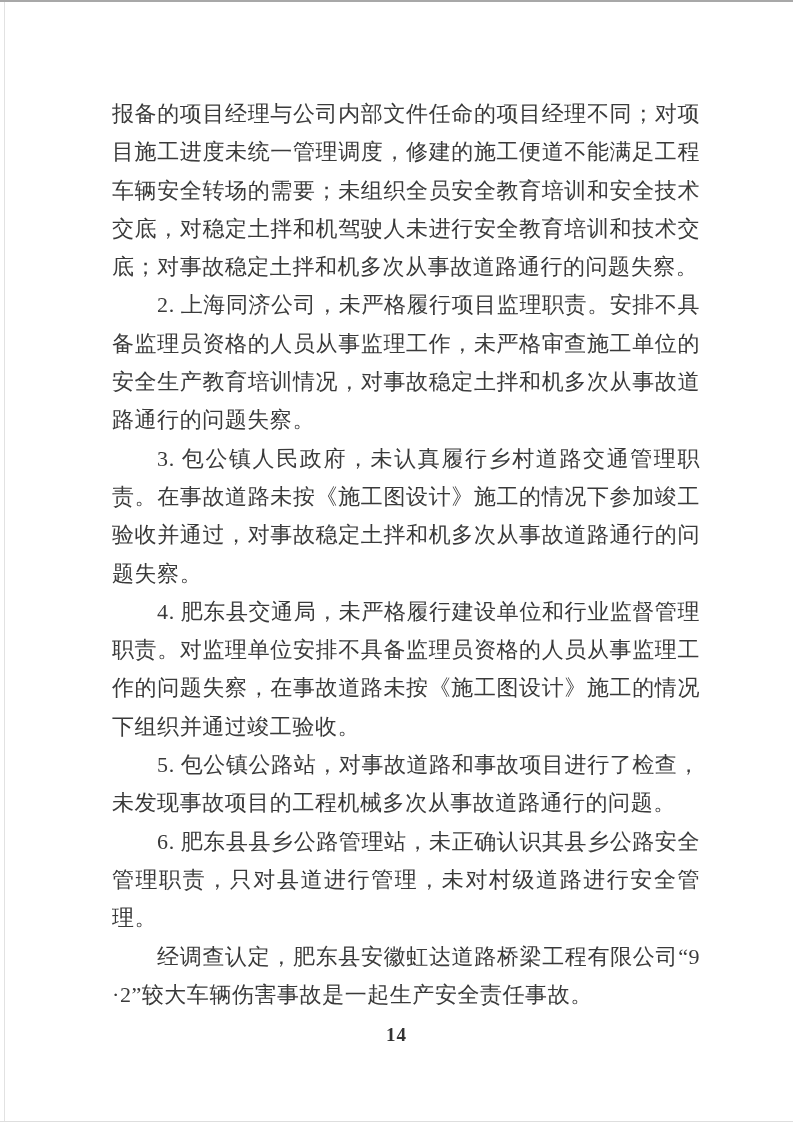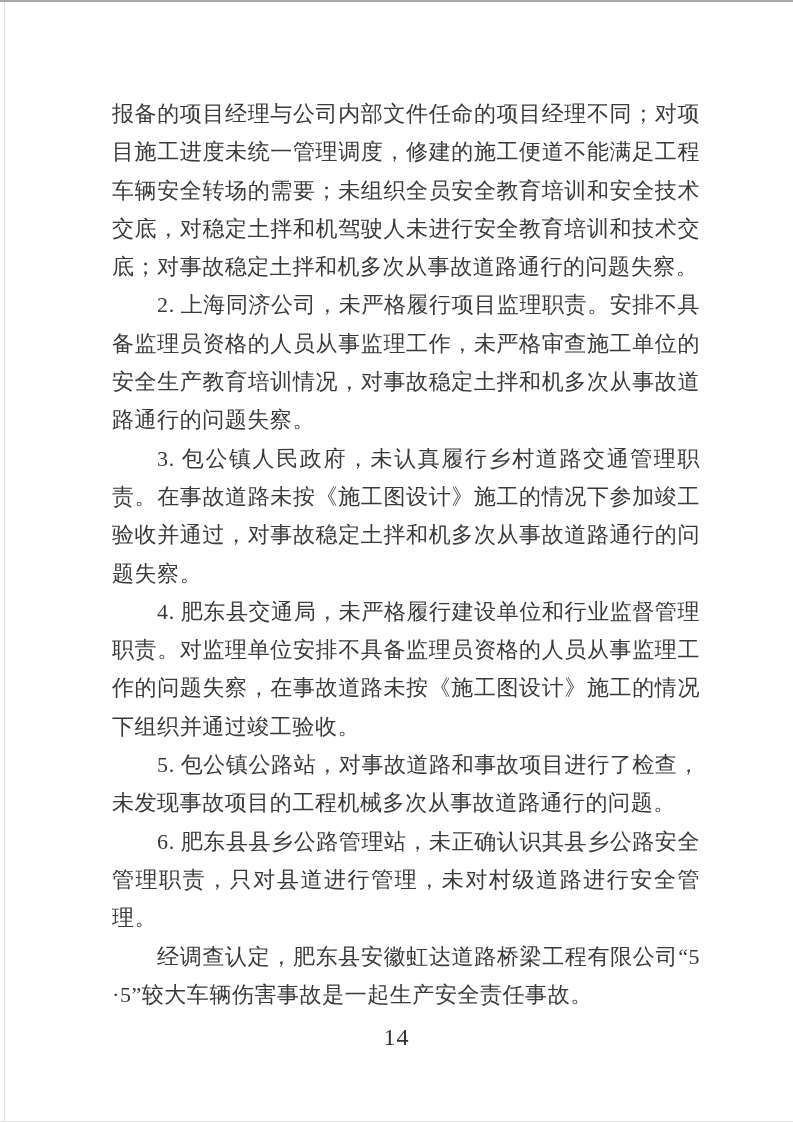--- a/index.html
+++ b/index.html
@@ -57,37 +57,38 @@
   .heading {
     font-weight: 600;
     color: #333333;
   }
   .pageno {
     position: absolute;
     top: 1024px;
     left: 0;
     width: 100%;
     text-align: center;
-    font-size: 24px;
+    font-size: 19px;
     letter-spacing: 1px;
     color: #333333;
+    font-weight: bold;
   }
 </style>
 </head>
 <body>
 
 <div class="page">
   <div class="edge-top"></div>
   <div class="edge-left"></div>
   <div class="edge-bottom"></div>
 
   <main class="body-block">
     <p class="para no-indent">报备的项目经理与公司内部文件任命的项目经理不同；对项目施工进度未统一管理调度，修建的施工便道不能满足工程车辆安全转场的需要；未组织全员安全教育培训和安全技术交底，对稳定土拌和机驾驶人未进行安全教育培训和技术交底；对事故稳定土拌和机多次从事故道路通行的问题失察。</p>
     <p class="para">2. 上海同济公司，未严格履行项目监理职责。安排不具备监理员资格的人员从事监理工作，未严格审查施工单位的安全生产教育培训情况，对事故稳定土拌和机多次从事故道路通行的问题失察。</p>
     <p class="para">3. 包公镇人民政府，未认真履行乡村道路交通管理职责。在事故道路未按《施工图设计》施工的情况下参加竣工验收并通过，对事故稳定土拌和机多次从事故道路通行的问题失察。</p>
     <p class="para">4. 肥东县交通局，未严格履行建设单位和行业监督管理职责。对监理单位安排不具备监理员资格的人员从事监理工作的问题失察，在事故道路未按《施工图设计》施工的情况下组织并通过竣工验收。</p>
     <p class="para">5. 包公镇公路站，对事故道路和事故项目进行了检查，未发现事故项目的工程机械多次从事故道路通行的问题。</p>
     <p class="para">6. 肥东县县乡公路管理站，未正确认识其县乡公路安全管理职责，只对县道进行管理，未对村级道路进行安全管理。</p>
-    <p class="para">经调查认定，肥东县安徽虹达道路桥梁工程有限公司“5·5”较大车辆伤害事故是一起生产安全责任事故。</p>
+    <p class="para">经调查认定，肥东县安徽虹达道路桥梁工程有限公司“9·2”较大车辆伤害事故是一起生产安全责任事故。</p>
   </main>
 
   <footer class="pageno">14</footer>
 </div>
 
 </body></html>

